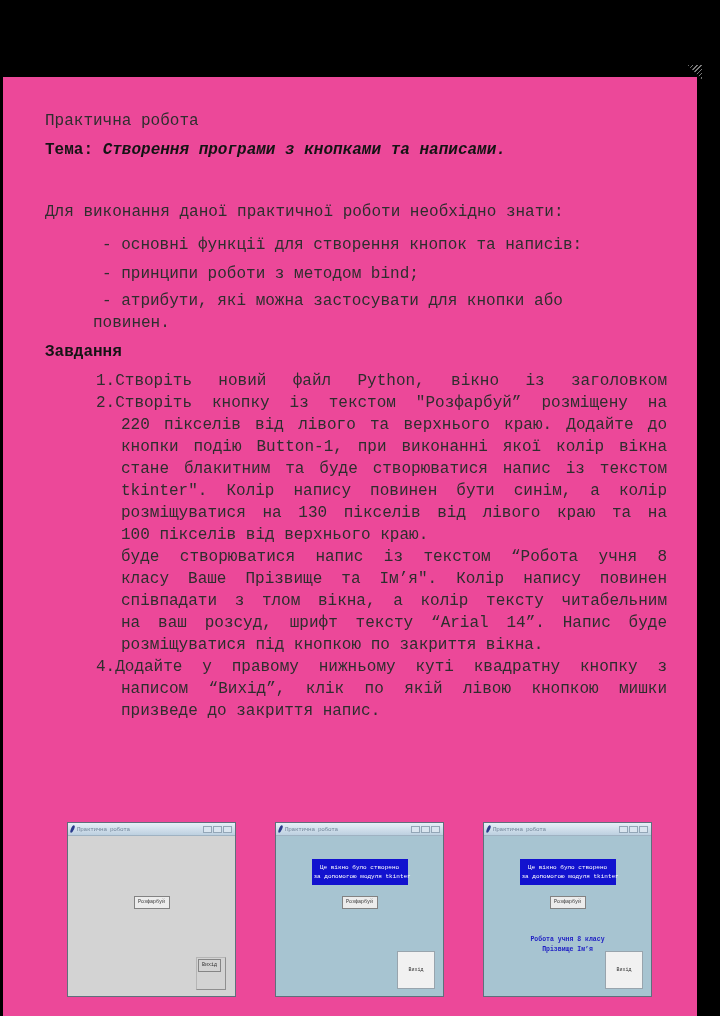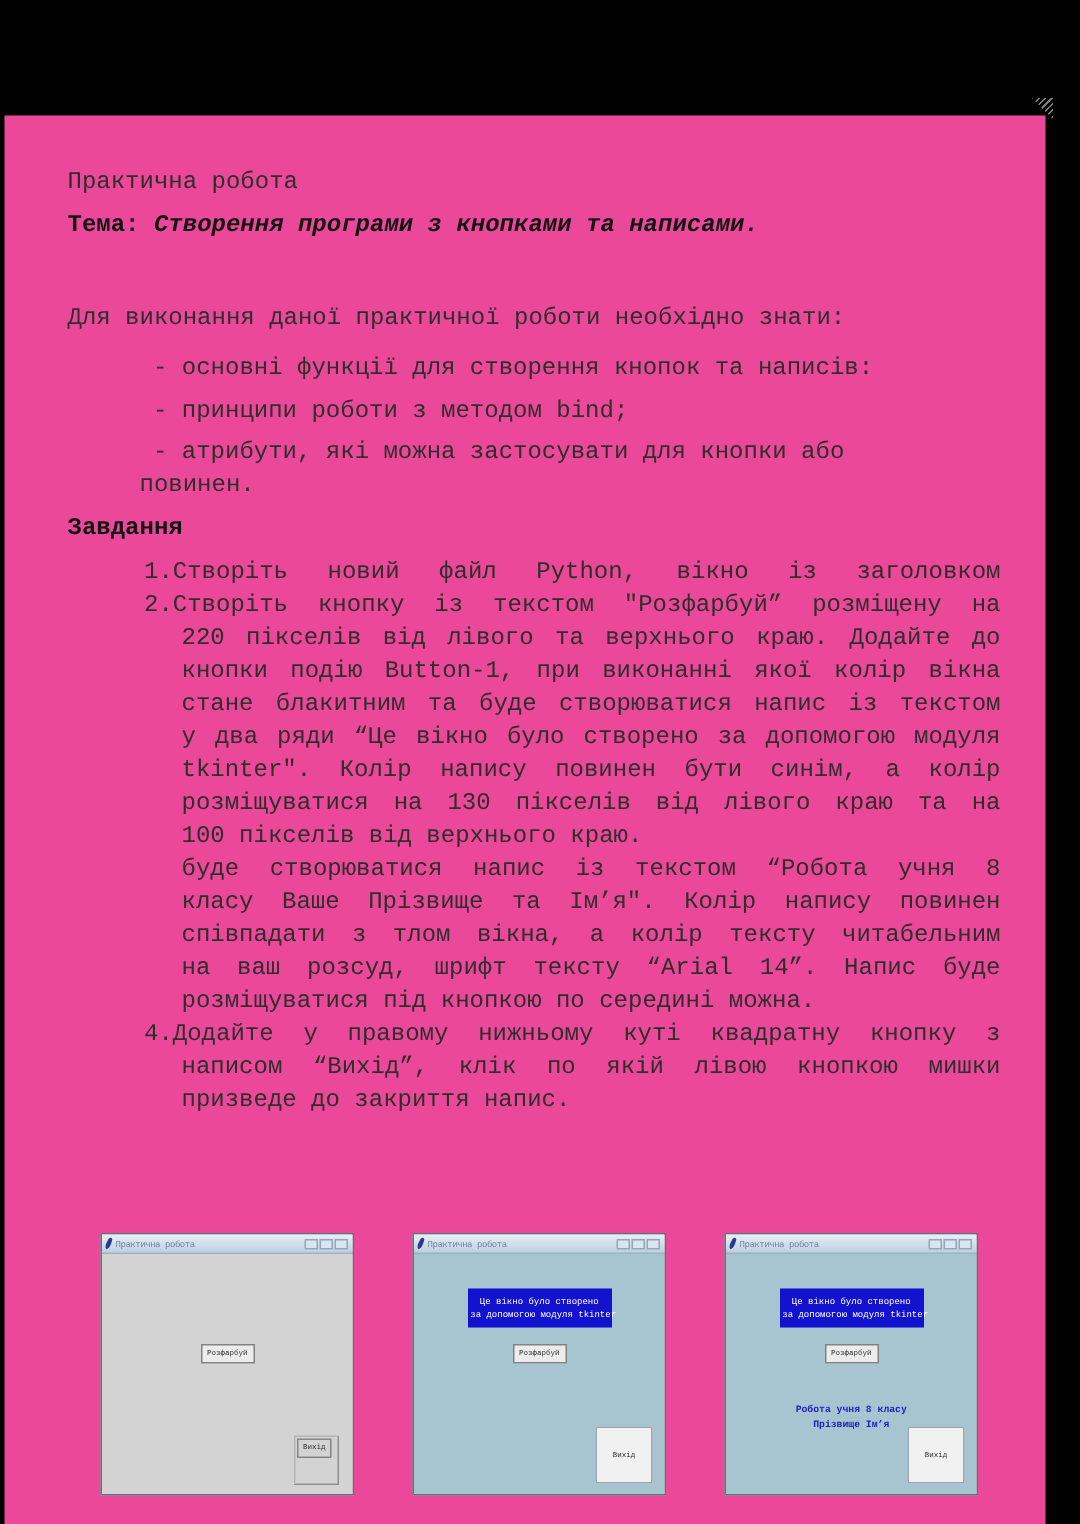--- a/index.html
+++ b/index.html
@@ -80,30 +80,29 @@
 
     <p class="tasks-heading">Завдання</p>
 
     <div class="tasks">
       <p class="task-line first">1.Створіть новий файл Python, вікно із заголовком</p>
 
       <p class="task-line first">2.Створіть кнопку із текстом "Розфарбуй” розміщену на</p>
       <p class="task-line">220 пікселів від лівого та верхнього краю. Додайте до</p>
       <p class="task-line">кнопки подію Button-1, при виконанні якої колір вікна</p>
       <p class="task-line">стане блакитним та буде створюватися напис із текстом</p>
-      <p class="task-line">у два ряди “Це вікно було створено за допомогою модуля</p>
       <p class="task-line">tkinter". Колір напису повинен бути синім, а колір</p>
       <p class="task-line">розміщуватися на 130 пікселів від лівого краю та на</p>
       <p class="task-line last">100 пікселів від верхнього краю.</p>
 
       <p class="task-line">буде створюватися напис із текстом “Робота учня 8</p>
       <p class="task-line">класу Ваше Прізвище та Ім’я". Колір напису повинен</p>
       <p class="task-line">співпадати з тлом вікна, а колір тексту читабельним</p>
       <p class="task-line">на ваш розсуд, шрифт тексту “Arial 14”. Напис буде</p>
-      <p class="task-line last">розміщуватися під кнопкою по середині можна.</p>
+      <p class="task-line last">розміщуватися під кнопкою по закриття вікна.</p>
 
       <p class="task-line first">4.Додайте у правому нижньому куті квадратну кнопку з</p>
       <p class="task-line">написом “Вихід”, клік по якій лівою кнопкою мишки</p>
       <p class="task-line last">призведе до закриття напис.</p>
     </div>
   </div>
 
   <div class="shots">
 
     <div class="shot">

